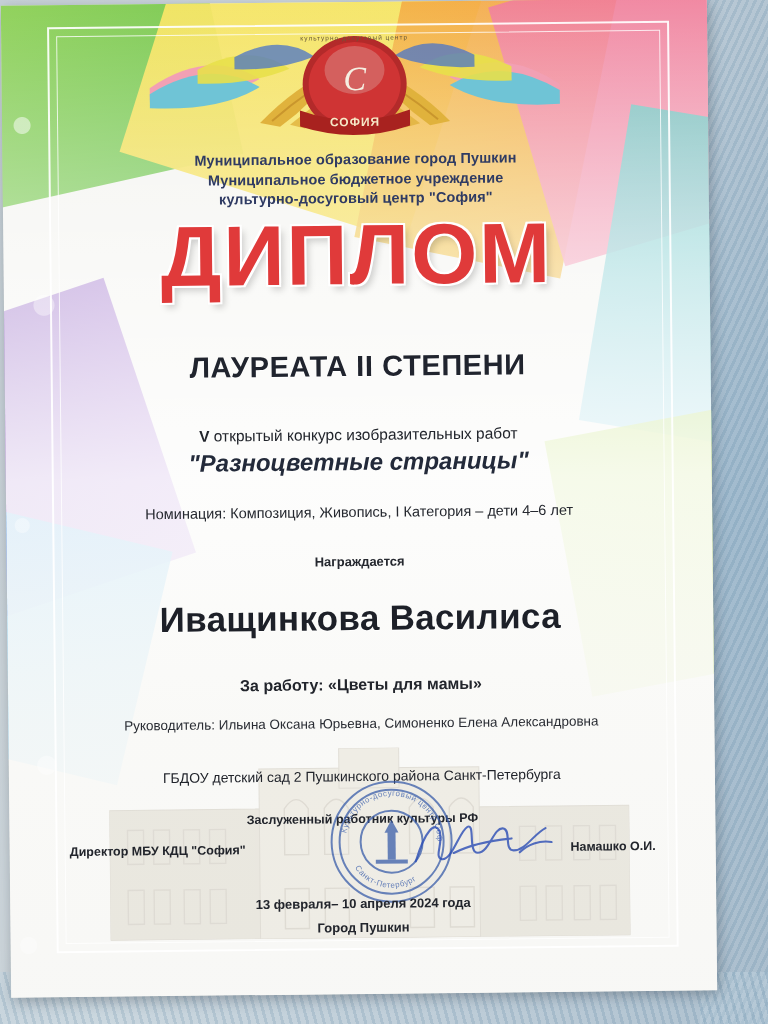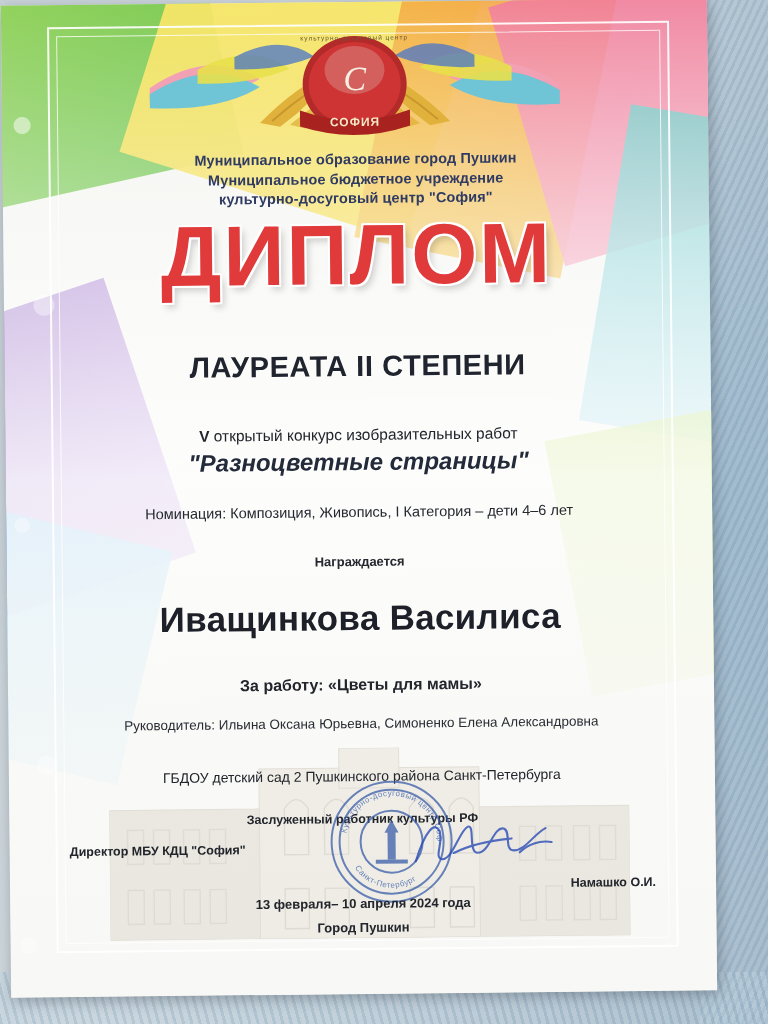--- a/index.html
+++ b/index.html
@@ -284,21 +284,21 @@
   .signature-row {
     position: absolute;
     top: 840px; left: 60px; right: 60px;
     display: flex;
     justify-content: space-between;
     align-items: flex-start;
     font-size: 12.5px;
     font-weight: bold;
     color: #22252c;
   }
-  .signature-row .right { text-align: right; margin-top: 36px; }
+  .signature-row .right { text-align: right; }
 
   .dates {
     position: absolute;
     top: 894px; left: 0; right: 0;
     font-size: 13px;
     font-weight: bold;
     color: #22252c;
   }
   .city-name {
     position: absolute;

